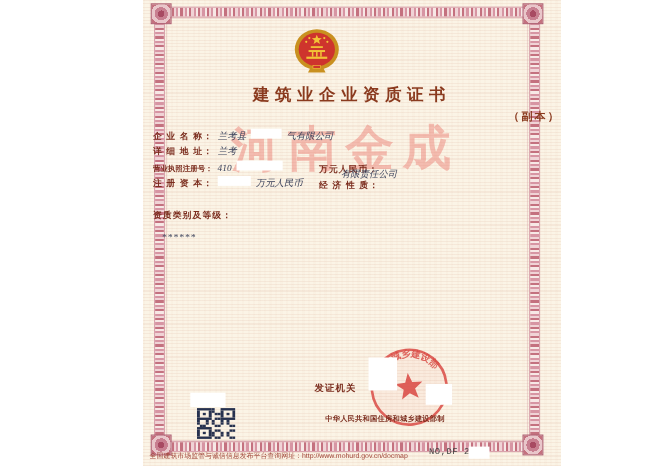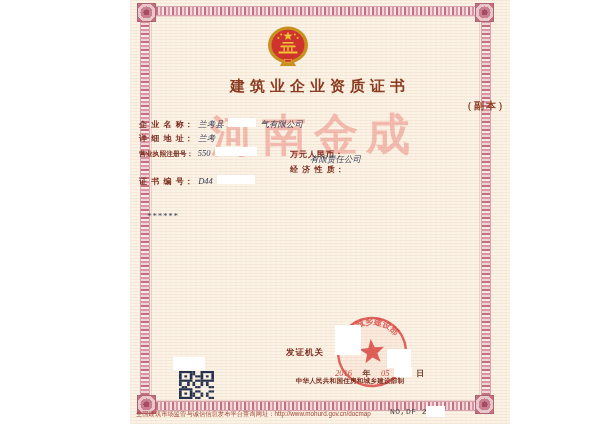--- a/index.html
+++ b/index.html
@@ -126,68 +126,64 @@
     <span class="val">气有限公司</span>
   </div>
 
   <div class="row" id="r-address">
     <span class="lbl">详 细 地 址：</span>
     <span class="val">兰考</span>
   </div>
 
   <div class="row" id="r-license">
     <span class="lbl lbl-long">营业执照注册号：</span>
-    <span class="val">550</span>
+    <span class="val">410</span>
     <span class="redact" style="width:42px;height:9px;"></span>
   </div>
 
   <div class="row" id="r-legalrep">
     <span class="lbl">万元人民币：</span>
     <span class="val" style="opacity:0.35;"></span>
   </div>
 
+  <div class="row" id="r-capital">
+    <span class="lbl">注 册 资 本：</span>
+    <span class="redact" style="width:30px;height:9px;"></span>
+    <span class="val">万元人民币</span>
+  </div>
 
   <div class="row" id="v-econ">
     <span class="val">有限责任公司</span>
   </div>
   <div class="row" id="r-econ">
     <span class="lbl">经 济 性 质：</span>
   </div>
 
-  <div class="row" id="r-certno">
-    <span class="lbl">证 书 编 号：</span>
-    <span class="val">D44</span>
-    <span class="redact" style="width:38px;height:9px;"></span>
-  </div>
-
-
+
+
+  <div class="row" id="r-category">
+    <span class="lbl">资质类别及等级：</span>
+  </div>
   <div class="row" id="r-cat2">
     <span class="val">******</span>
   </div>
 
   <div class="row lbl" id="issuer-label">发证机关</div>
 
   <svg id="stamp" viewBox="0 0 82 82" xmlns="http://www.w3.org/2000/svg">
     <circle cx="41" cy="41" r="34" fill="rgba(230,80,80,0.05)" stroke="#d94b45" stroke-width="2.4" stroke-opacity="0.85"></circle>
     <path d="M41,28 L44.2,36.6 L53.4,37 L46.2,42.7 L48.6,51.5 L41,46.5 L33.4,51.5 L35.8,42.7 L28.6,37 L37.8,36.6 Z" fill="#d94b45" fill-opacity="0.88"></path>
     <path id="stamp-arc" d="M 13,50 A 29,29 0 1 1 69,50" fill="none"></path>
     <text font-size="8.5" fill="#d94b45" fill-opacity="0.85" font-weight="bold">
       <textPath href="#stamp-arc" startOffset="14%">住房和城乡建设部</textPath>
     </text>
   </svg>
   <div class="stamp-redact" id="stamp-box-a"></div>
   <div class="stamp-redact" id="stamp-box-b"></div>
 
-  <div class="row" id="date-row">
-    <span class="date-red">2016</span><span class="gap"></span>
-    <span class="date-dark">年</span><span class="gap"></span>
-    <span class="date-red">05</span>
-    <span class="redact" style="width:18px;height:10px;"></span>
-    <span class="date-dark">日</span>
-  </div>
 
   <div class="row" id="made-by">中华人民共和国住房和城乡建设部制</div>
 
   <div id="qr-whitebox"></div>
   <div id="qr">
     <svg id="qr-svg" width="35" height="28" viewBox="0 0 31.2 31.2" preserveAspectRatio="none" xmlns="http://www.w3.org/2000/svg">
         <rect x="0" y="0" width="12" height="2.4" fill="#26314f"></rect>
         <rect x="0" y="9.6" width="12" height="2.4" fill="#26314f"></rect>
         <rect x="0" y="2.4" width="2.4" height="7.199999999999999" fill="#26314f"></rect>
         <rect x="9.6" y="2.4" width="2.4" height="7.199999999999999" fill="#26314f"></rect>

